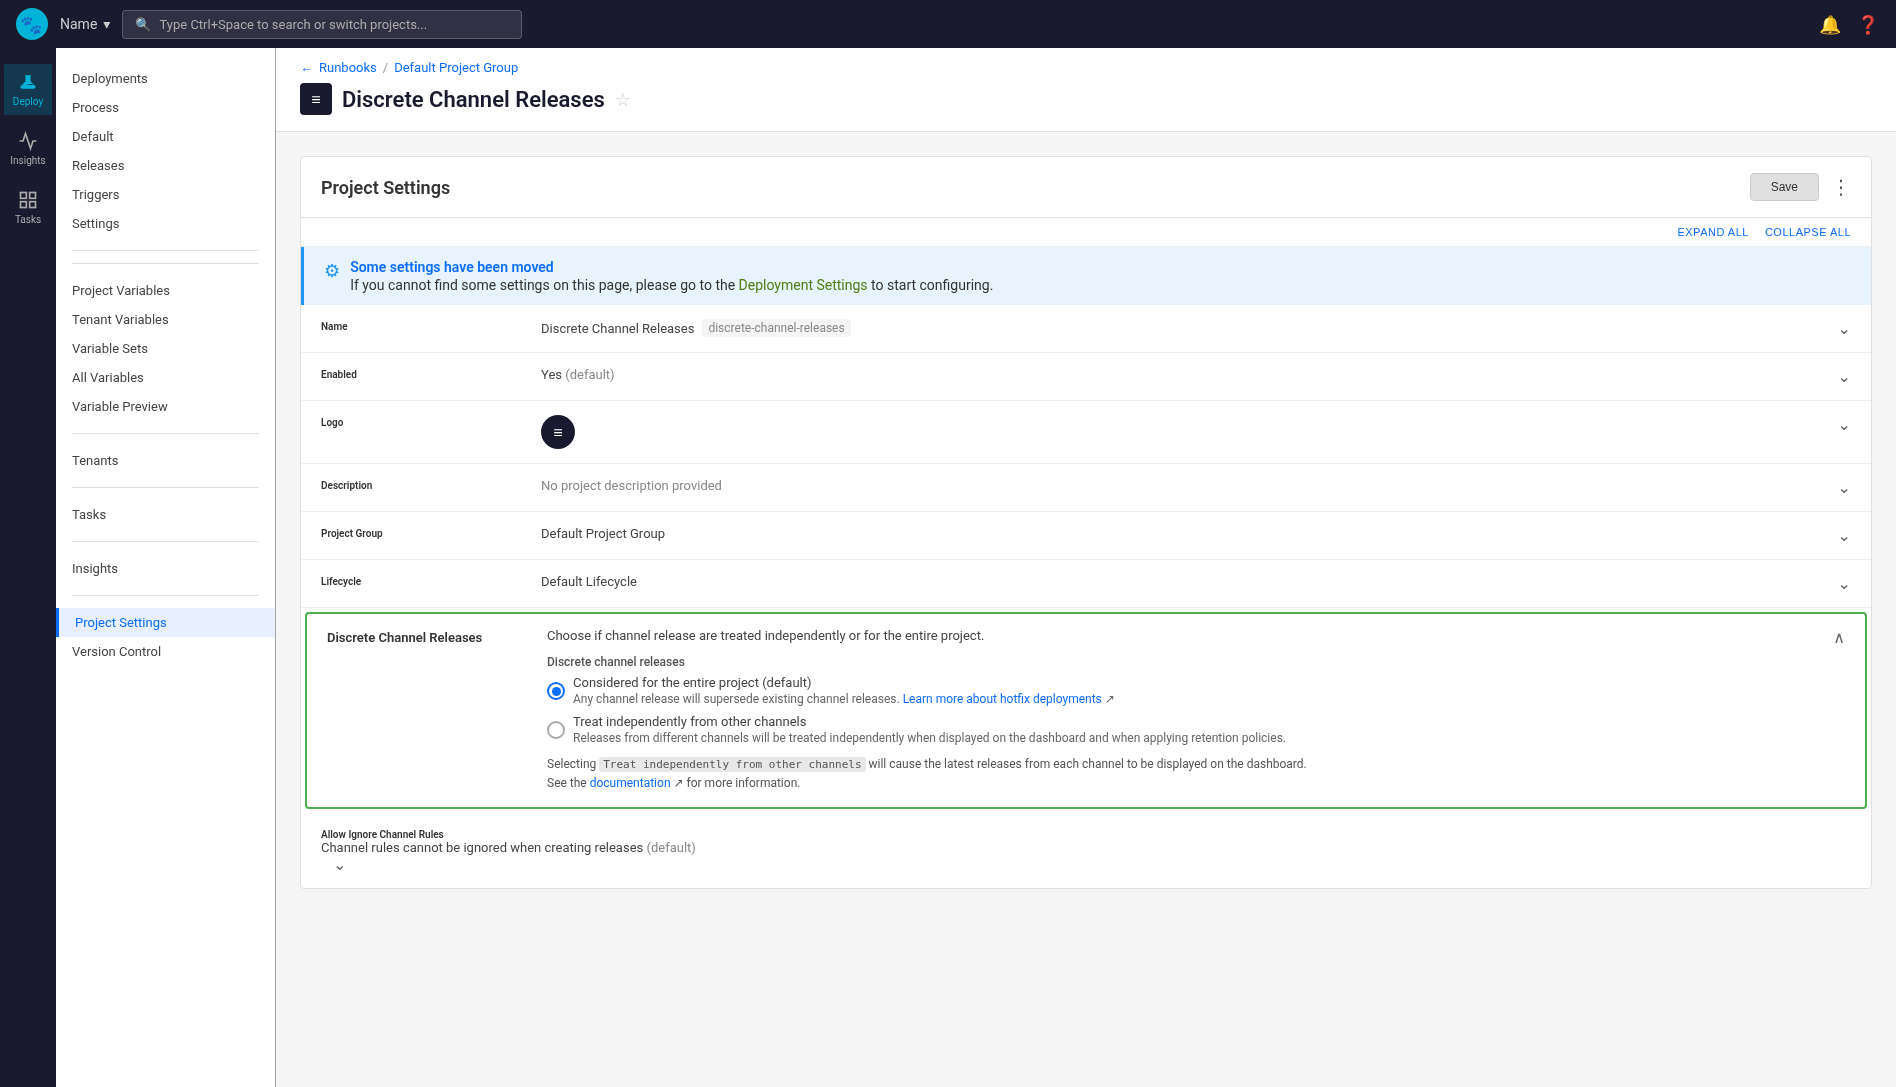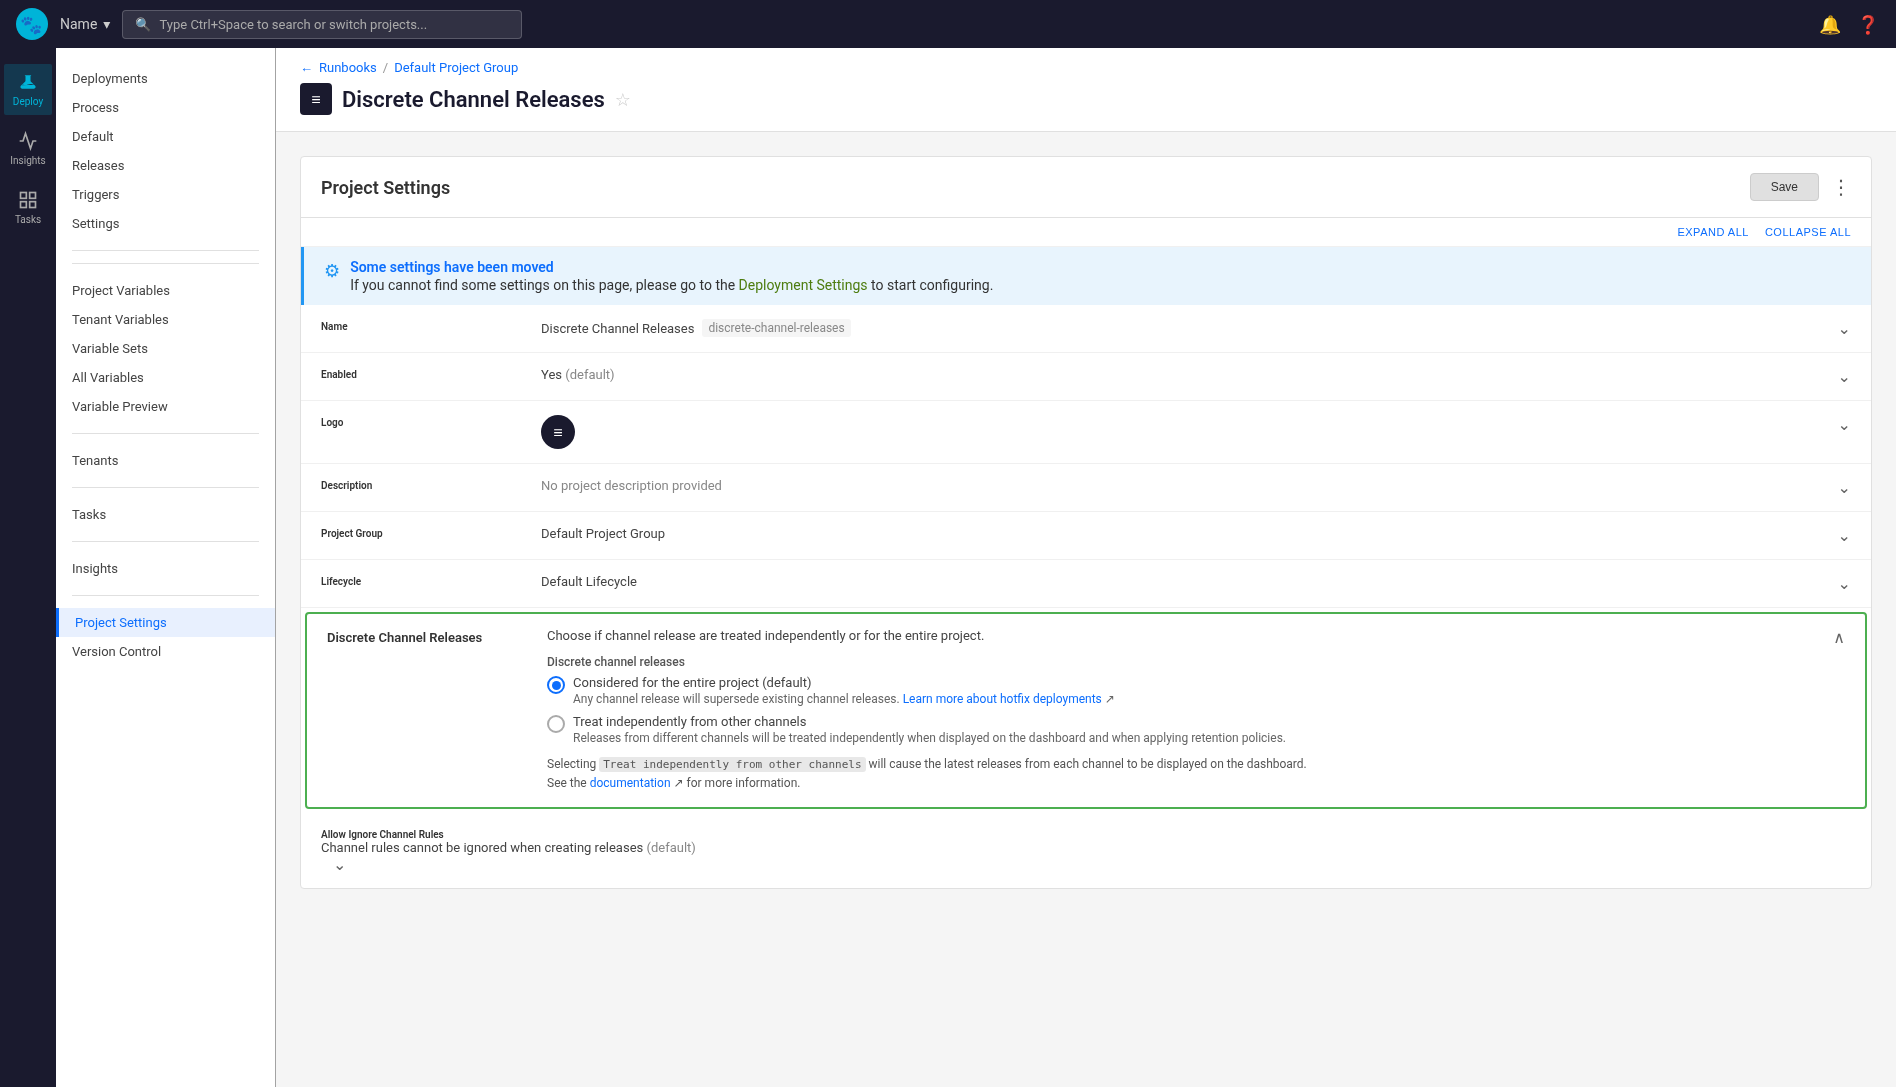--- a/index.html
+++ b/index.html
@@ -78,21 +78,21 @@
     
     .logo-circle { width: 34px; height: 34px; background: #1a1a2e; border-radius: 50%; display: flex; align-items: center; justify-content: center; color: white; font-size: 16px; }
 
     
     .discrete-section { padding: 14px 20px; border-bottom: 1px solid #f0f0f0; }
     .discrete-section.highlighted { border: 2px solid #4caf50; }
     .discrete-header { display: flex; align-items: flex-start; }
     .discrete-label { width: 220px; flex-shrink: 0; font-weight: 600; font-size: 13px; padding-top: 2px; }
     .discrete-content { flex: 1; font-size: 13px; color: #444; }
     .discrete-sublabel { font-size: 12px; color: #555; margin: 12px 0 6px; font-weight: 500; }
-    .radio-option { display: flex; align-items: flex-start; gap: 8px; margin-bottom: 8px; }
+    .radio-option { display: flex; align-items: center; gap: 8px; margin-bottom: 8px; }
     .radio-btn { width: 18px; height: 18px; border-radius: 50%; border: 2px solid #0d6efd; flex-shrink: 0; margin-top: 1px; display: flex; align-items: center; justify-content: center; }
     .radio-btn.selected::after { content: ''; width: 9px; height: 9px; border-radius: 50%; background: #0d6efd; }
     .radio-btn.empty { border: 2px solid #aaa; }
     .radio-text { font-size: 13px; }
     .radio-sub { font-size: 12px; color: #666; margin-top: 2px; }
     .radio-link { color: #0d6efd; cursor: pointer; }
     .discrete-footer { margin-top: 10px; font-size: 12px; color: #555; line-height: 1.6; }
     .code-inline { background: #e8e8e8; border-radius: 3px; padding: 1px 4px; font-family: monospace; font-size: 11px; }
     .discrete-chevron { color: #666; font-size: 16px; cursor: pointer; flex-shrink: 0; }
   </style>

